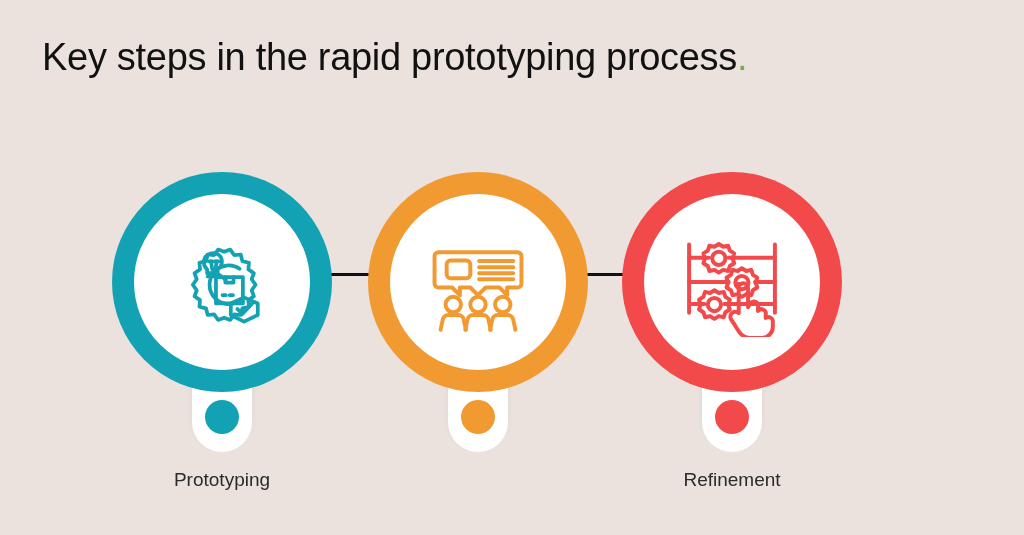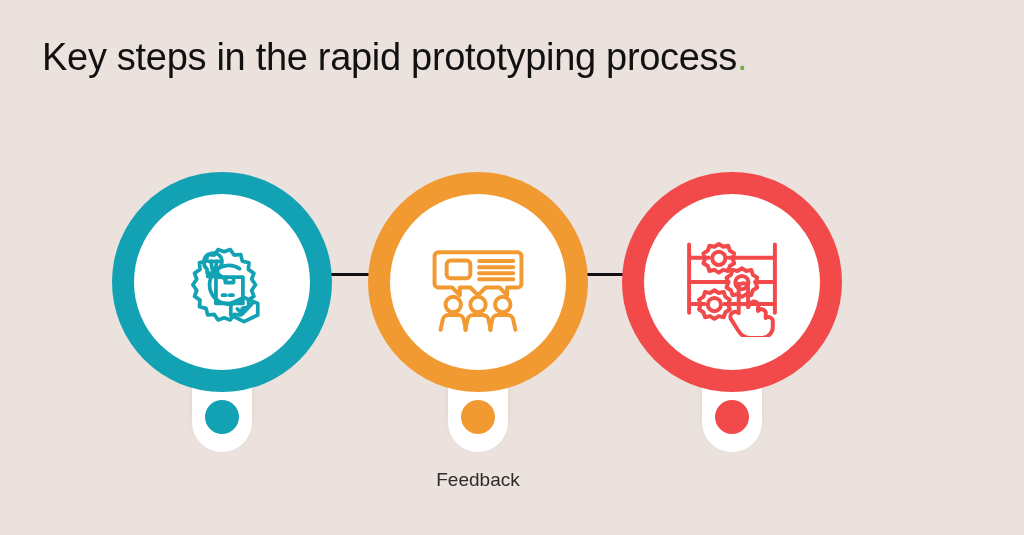--- a/index.html
+++ b/index.html
@@ -135,20 +135,21 @@
           <path d="M45.5 42 l8 6"></path>
           <path d="M44.5 45.5 l0 24 l24.5 0 l0 -24 Z"></path>
           <path d="M53 45.5 l0 5 l7.5 0 l0 -5"></path>
           <path d="M50.5 62 l3 0 M57 62 l3 0"></path>
           <path d="M70 64 l12.5 5.5 l0 10.5 l-12.5 6 l-12 -6 l0 -10.5 Z"></path>
           <path d="M64 74.5 l4.5 4.5 l9 -9.5"></path>
         </g>
       </svg>
     </div>
   </div>
+  <div class="step-label">Prototyping</div>
 </div>
 
 <div class="step" id="step-1">
   <div class="pin">
     <div class="pin-dot" id="dot-1" style="background: rgb(242, 154, 50);"></div>
   </div>
   <div class="ring" id="ring-1" style="background: rgb(242, 154, 50);">
     <div class="ring-inner">
       <svg class="node-icon" viewBox="0 0 100 100">
         <g fill="none" stroke="#F29A32" stroke-width="3.6" stroke-linecap="round" stroke-linejoin="round">
@@ -158,21 +159,20 @@
           <circle cx="27.5" cy="70.5" r="7"></circle>
           <circle cx="50" cy="70.5" r="7"></circle>
           <circle cx="72.5" cy="70.5" r="7"></circle>
           <path d="M16 93.5 l2 -9.5 a5 5 0 0 1 5 -4 l9 0 a5 5 0 0 1 5 4 l2 9.5"></path>
           <path d="M38.5 93.5 l2 -9.5 a5 5 0 0 1 5 -4 l9 0 a5 5 0 0 1 5 4 l2 9.5"></path>
           <path d="M61 93.5 l2 -9.5 a5 5 0 0 1 5 -4 l9 0 a5 5 0 0 1 5 4 l2 9.5"></path>
         </g>
       </svg>
     </div>
   </div>
-  <div class="step-label">Feedback</div>
 </div>
 
 <div class="step" id="step-2">
   <div class="pin">
     <div class="pin-dot" id="dot-2" style="background: rgb(242, 73, 75);"></div>
   </div>
   <div class="ring" id="ring-2" style="background: rgb(242, 73, 75);">
     <div class="ring-inner">
       <svg class="node-icon" viewBox="0 0 100 100">
         <g fill="none" stroke="#F2494B" stroke-width="3.6" stroke-linecap="round" stroke-linejoin="round">
@@ -184,13 +184,14 @@
           <circle cx="38" cy="28.5" r="6"></circle>
           <path d="M59 37.5 l4 2.5 l4.5 -1 l1.5 4.5 l4 2.5 l-1.5 4.5 l1.5 4.5 l-4 2.5 l-1.5 4.5 l-4.5 -1 l-4 2.5 l-4 -2.5 l-4.5 1 l-1.5 -4.5 l-4 -2.5 l1.5 -4.5 l-1.5 -4.5 l4 -2.5 l1.5 -4.5 l4.5 1 Z"></path>
           <circle cx="59" cy="50.5" r="6"></circle>
           <path d="M34 57.5 l4 2.5 l4.5 -1 l1.5 4.5 l4 2.5 l-1.5 4.5 l1.5 4.5 l-4 2.5 l-1.5 4.5 l-4.5 -1 l-4 2.5 l-4 -2.5 l-4.5 1 l-1.5 -4.5 l-4 -2.5 l1.5 -4.5 l-1.5 -4.5 l4 -2.5 l1.5 -4.5 l4.5 1 Z"></path>
           <circle cx="34" cy="70.5" r="6"></circle>
           <path d="M56 55.5 a4.3 4.3 0 0 1 8.6 0 l0 17.5 l2 -3.5 a4 4 0 0 1 7 3.8 l0 3 a4 4 0 0 1 7 3.5 l0 3 a4 4 0 0 1 6.5 3.5 l0 4.5 a10 10 0 0 1 -10 10 l-11 0 a13 13 0 0 1 -10 -6 l-7 -11 a4.5 4.5 0 0 1 7 -5.5 l0 -26.8 Z"></path>
         </g>
       </svg>
     </div>
   </div>
+  <div class="step-label">Refinement</div>
 </div>
 
 </body></html>

